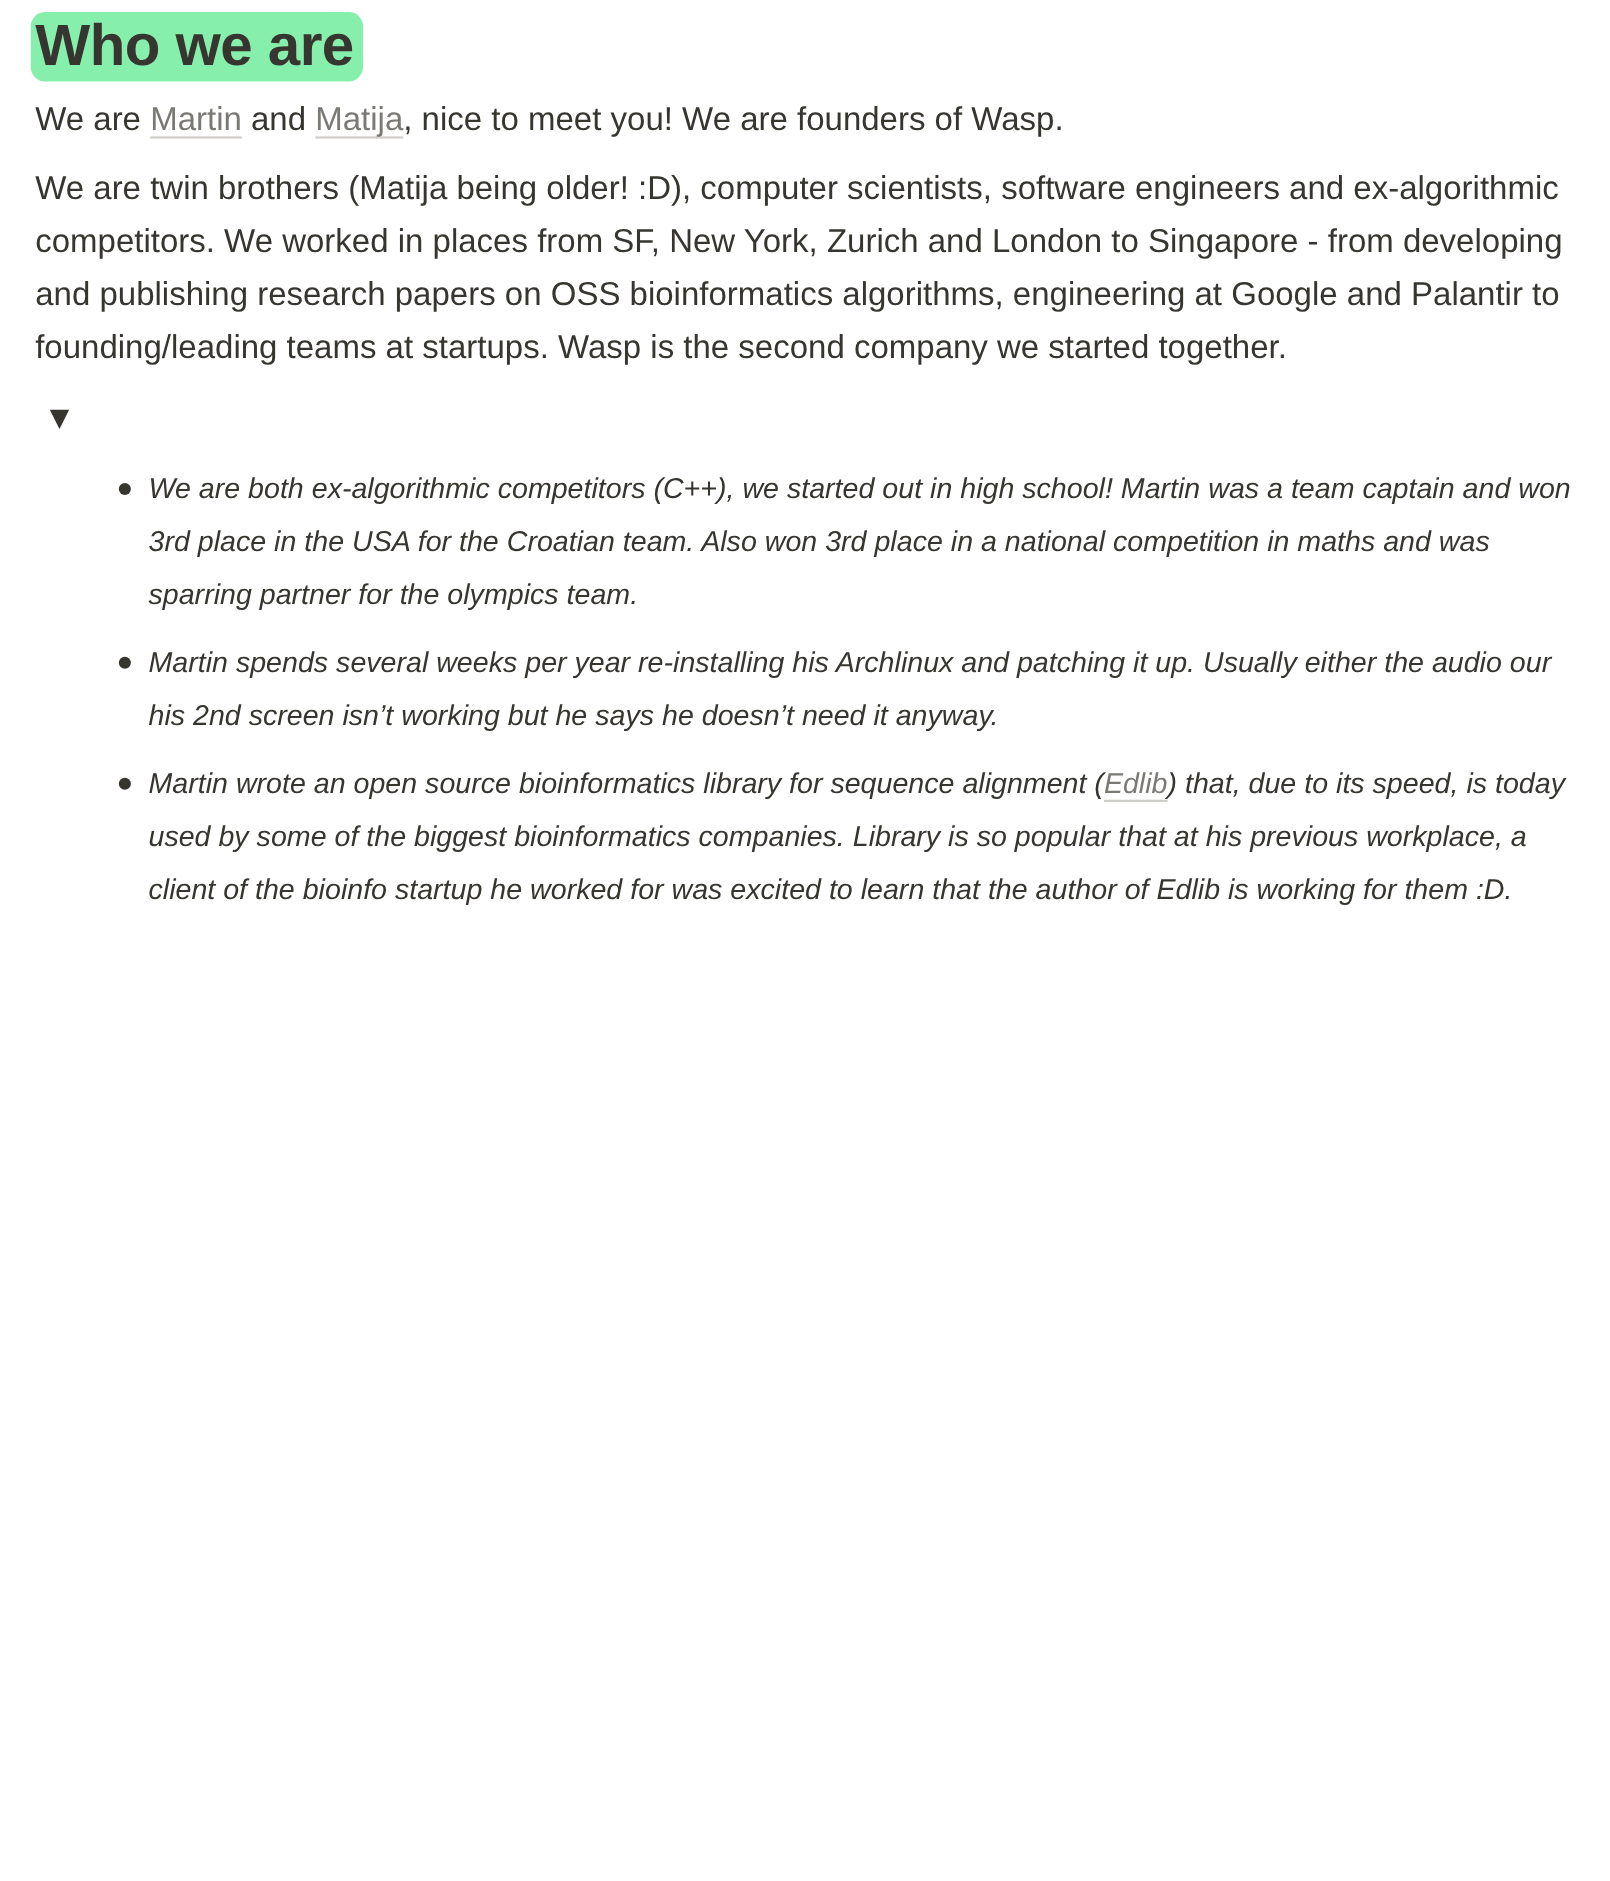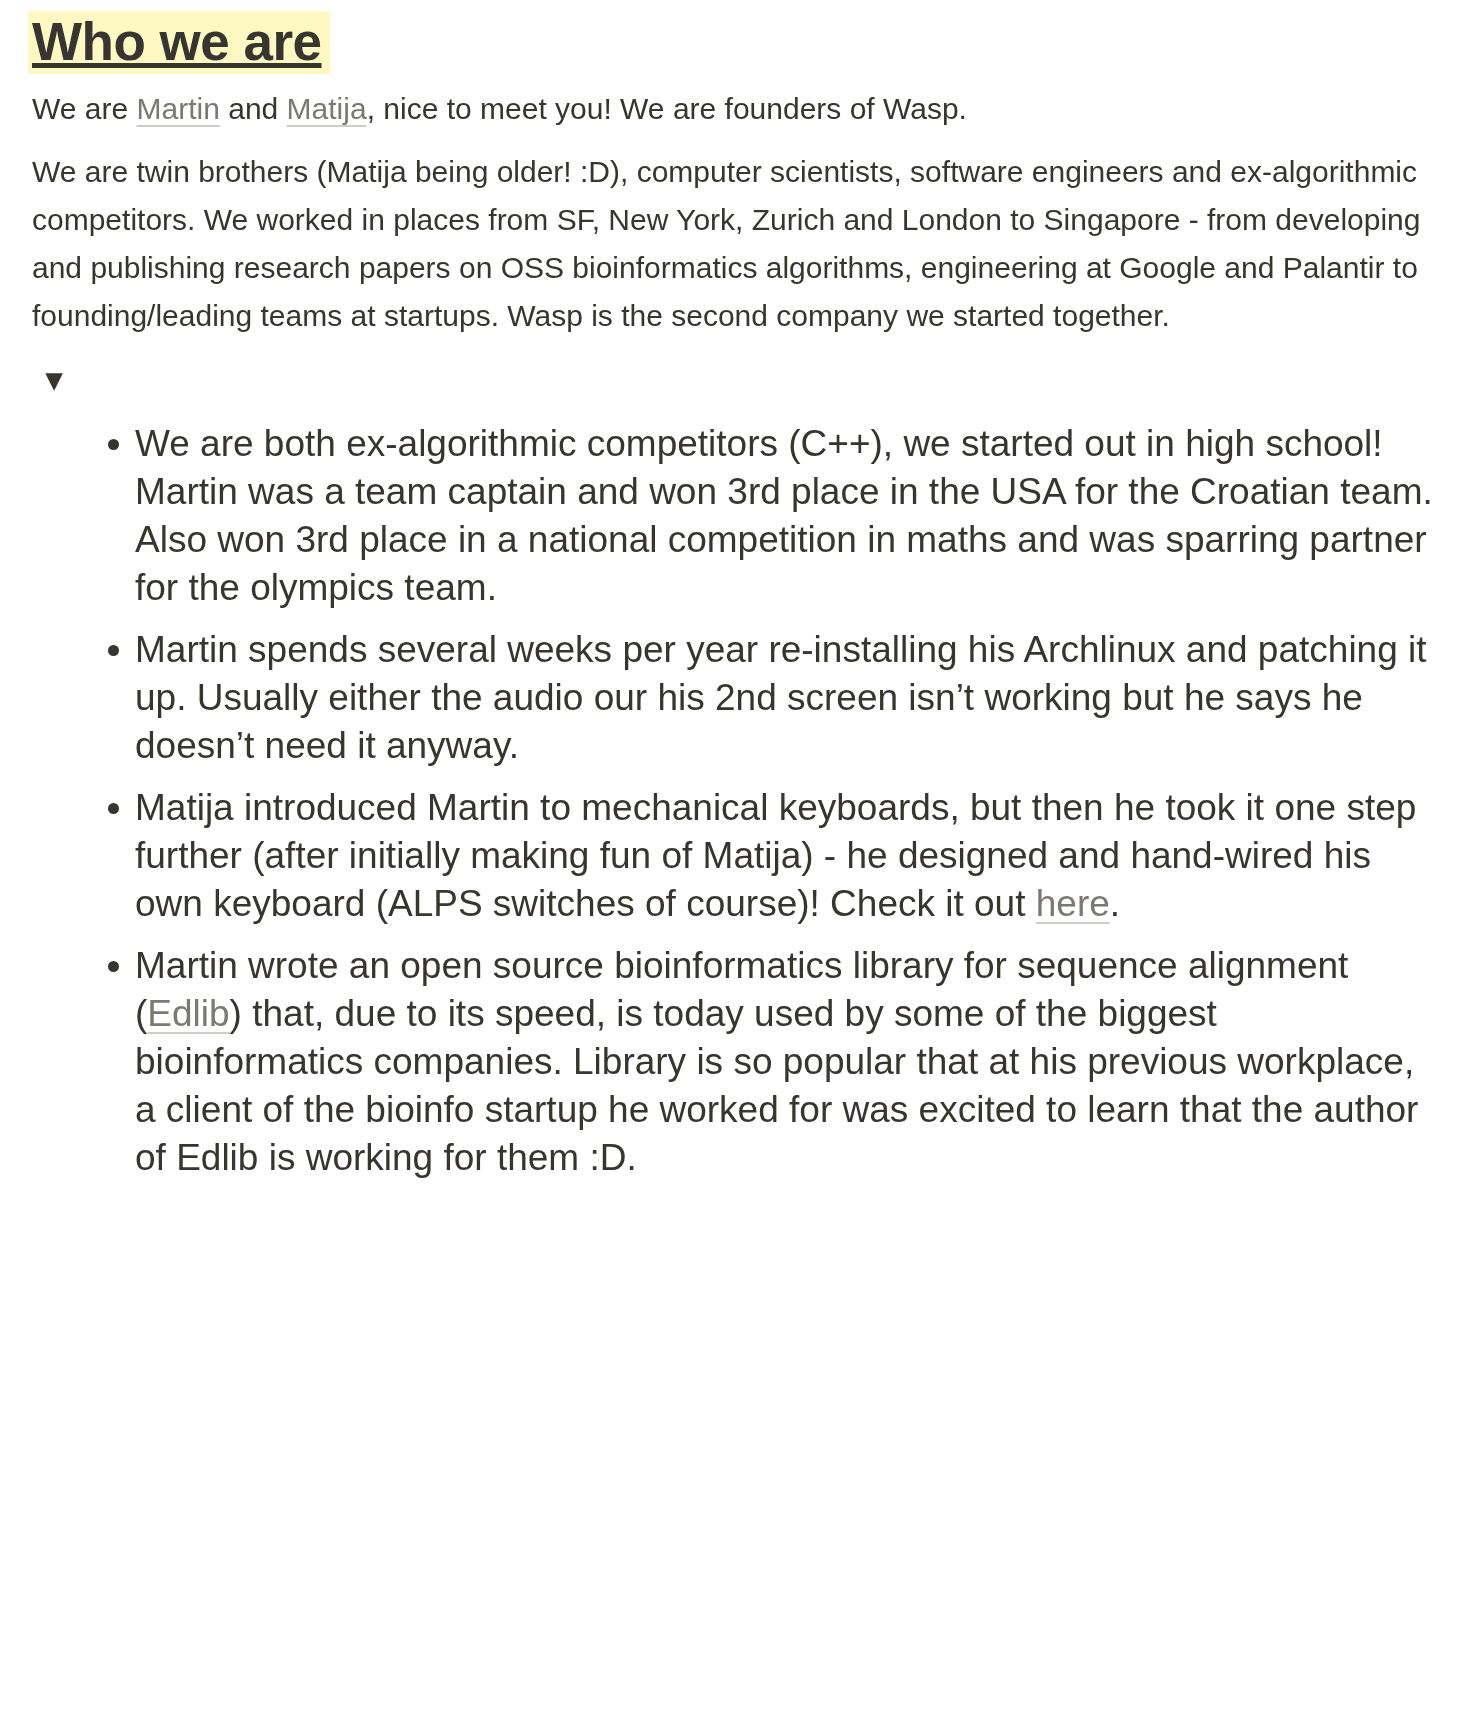--- a/index.html
+++ b/index.html
@@ -16,25 +16,24 @@
   .doc { width: 1412px; }
 
   h1.page-heading {
     margin: 0 0 6px 0;
     font-size: 53px;
     line-height: 56px;
     font-weight: 700;
     letter-spacing: -0.5px;
   }
   .hl {
-    background: #fef9c3;
+    background: #86efac;
     padding: 1px 8px 3px 4px;
     margin-left: -4px;
-    border-radius: 1px;
-    text-decoration: underline;
+    border-radius: 13px;
   }
 
   p.para {
     margin: 15px 15px 0 0;
     font-size: 30px;
     line-height: 48px;
     max-width: 1412px;
   }
 
   a.doc-link, span.doc-link {
@@ -78,24 +77,25 @@
   }
 
   ul.facts {
     list-style: none;
     margin: 16px 0 0 0;
     padding: 0;
   }
   li.fact {
     position: relative;
     padding-left: 103px;
-    font-size: 37px;
+    font-size: 26px;
     line-height: 48px;
     max-width: 1412px;
     box-sizing: border-box;
+    font-style: italic;
   }
   li.fact + li.fact { margin-top: 14px; }
   li.fact::before {
     content: "";
     position: absolute;
     left: 76px;
     top: 19px;
     width: 11px;
     height: 11px;
     border-radius: 50%;
@@ -123,17 +123,16 @@
 
   <div class="toggle-row">
     <button class="toggle-btn" aria-expanded="true">
         <span class="tri">▼</span>
       </button>
   </div>
 
   <ul class="facts" id="facts-list">
       <li class="fact"><span class="fact-text">We are both ex-algorithmic competitors (C++), we started out in high school! Martin was a team captain and won 3rd place in the USA for the Croatian team. Also won 3rd place in a national competition in maths and was sparring partner for the olympics team.</span></li>
       <li class="fact"><span class="fact-text">Martin spends several weeks per year re-installing his Archlinux and patching it up. Usually either the audio our his 2nd screen isn’t working but he says he doesn’t need it anyway.</span></li>
-      <li class="fact"><span class="fact-text">Matija introduced Martin to mechanical keyboards, but then he took it one step further (after initially making fun of Matija) - he designed and hand-wired his own keyboard (ALPS switches of course)! Check it out <a class="doc-link">here</a>.</span></li>
       <li class="fact"><span class="fact-text">Martin wrote an open source bioinformatics library for sequence alignment (<a class="doc-link">Edlib</a>) that, due to its speed, is today used by some of the biggest bioinformatics companies. Library is so popular that at his previous workplace, a client of the bioinfo startup he worked for was excited to learn that the author of Edlib is working for them :D.</span></li>
     </ul>
 
 </div>
 
 </body></html>

